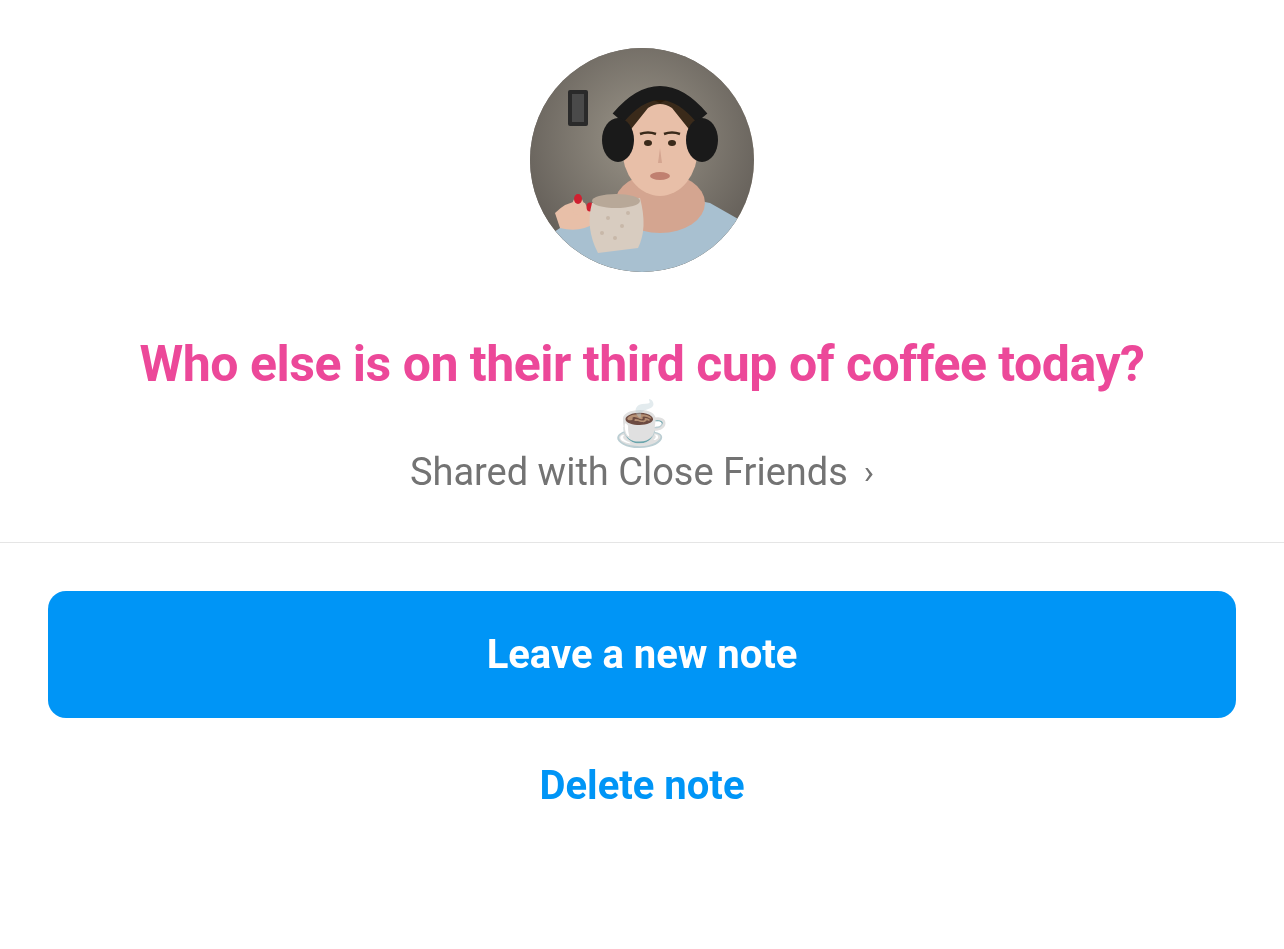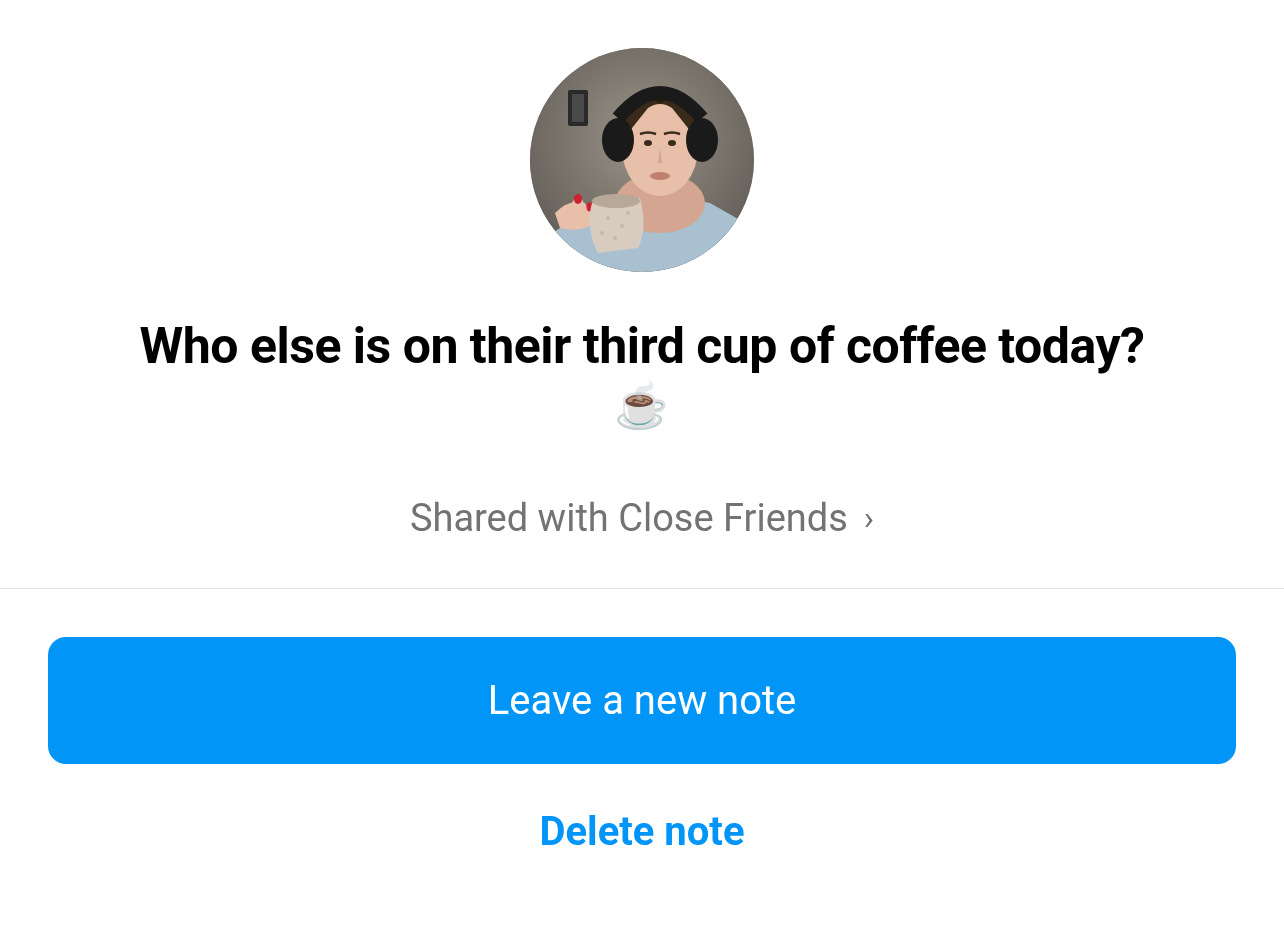--- a/index.html
+++ b/index.html
@@ -32,38 +32,37 @@
       background: linear-gradient(135deg, #8a8580 0%, #6b6560 40%, #a8a095 60%, #c4b8a8 100%);
       position: relative;
     }
     
     .avatar svg {
       width: 100%;
       height: 100%;
     }
     
     .note-text {
-      margin-top: 44px;
+      margin-top: 62px;
       font-size: 50px;
       font-weight: 700;
-      color: #000000;
+      color: #ec4899;
       text-align: center;
       line-height: 1.2;
       max-width: 1100px;
       letter-spacing: -0.5px;
     }
     
     .emoji-line {
       font-size: 44px;
       margin-top: 4px;
       text-align: center;
     }
     
     .shared-with {
-      margin-top: 64px;
       font-size: 38px;
       color: #737373;
       display: flex;
       align-items: center;
       gap: 16px;
       cursor: pointer;
     }
     
     .chevron {
       font-size: 34px;
@@ -88,21 +87,21 @@
     }
     
     .primary-button {
       width: 100%;
       background: #0095f6;
       color: #ffffff;
       border: none;
       border-radius: 18px;
       padding: 40px 0;
       font-size: 40px;
-      font-weight: 400;
+      font-weight: 700;
       cursor: pointer;
       font-family: inherit;
     }
     
     .secondary-button {
       background: transparent;
       color: #0095f6;
       border: none;
       font-size: 40px;
       font-weight: 700;

